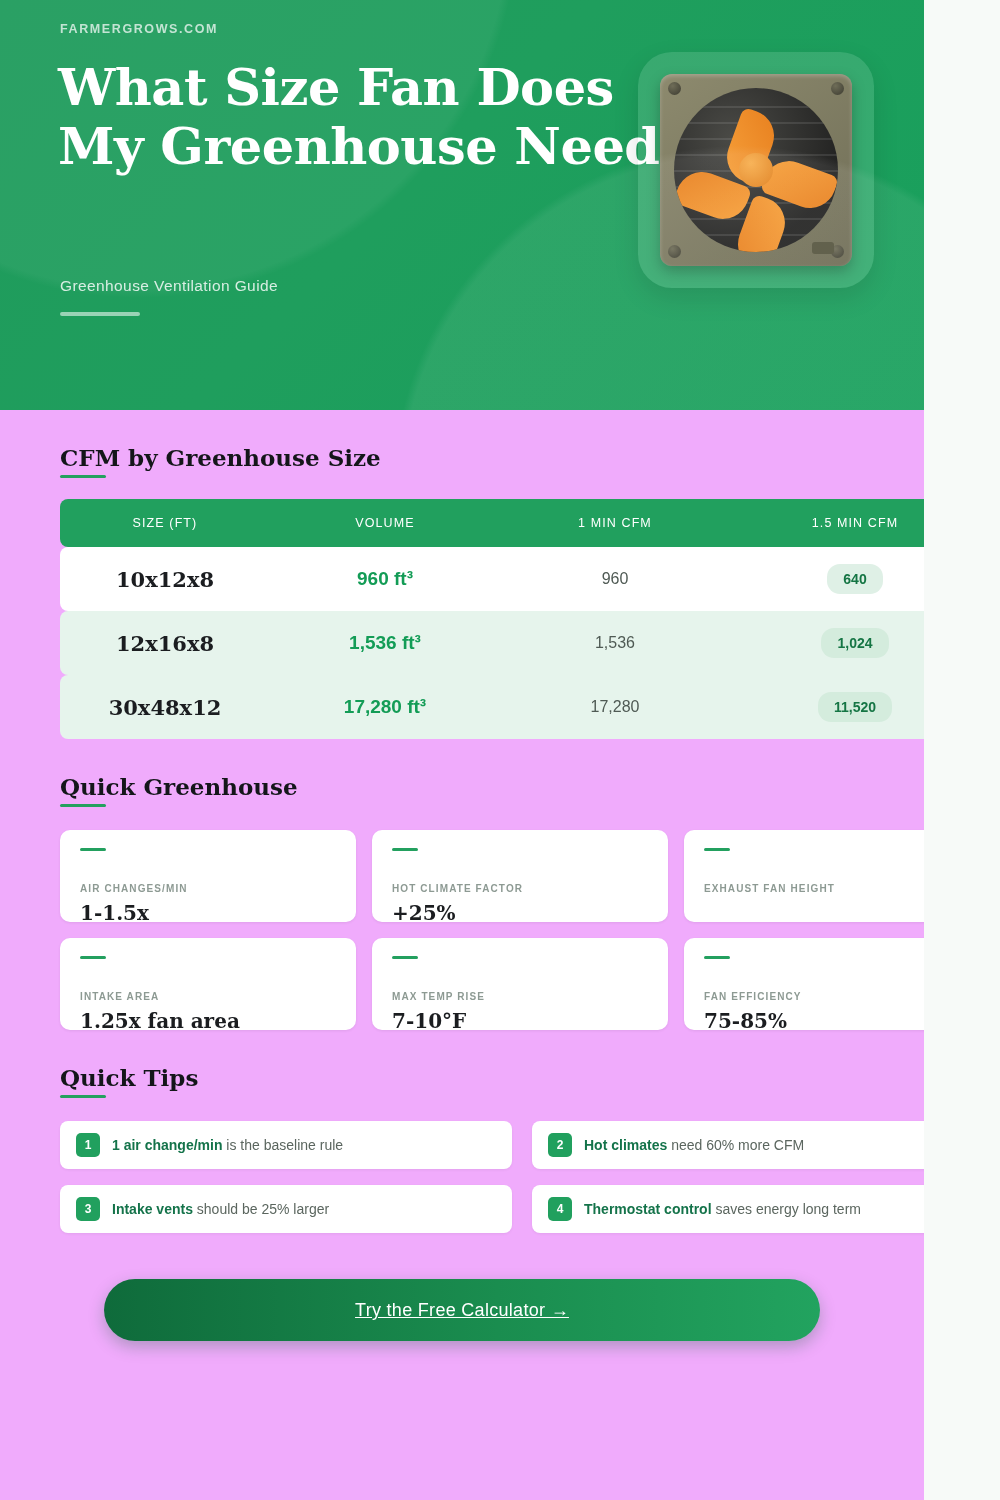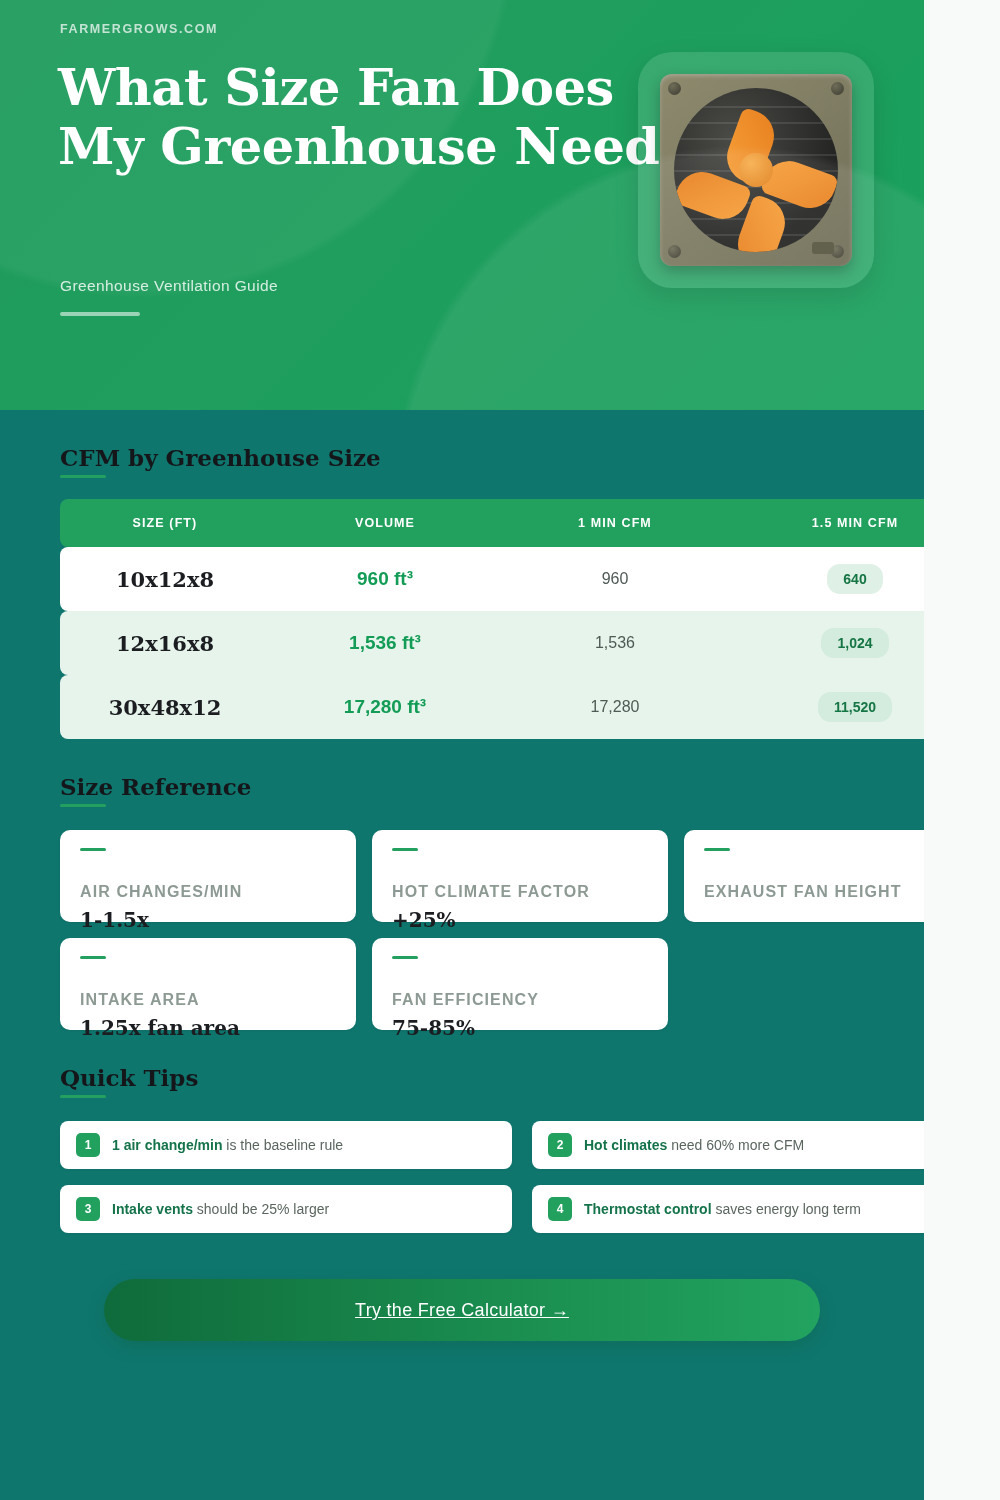--- a/index.html
+++ b/index.html
@@ -1,21 +1,21 @@
 <!DOCTYPE html>
 <html><head>
 <meta charset="utf-8">
 <style>
   * { box-sizing: border-box; margin: 0; padding: 0; }
   html, body {
     width: 1000px; height: 1500px;
     font-family: "Liberation Sans", sans-serif;
     background: #f7faf8;
   }
-  .page { position: relative; width: 924px; height: 1500px; overflow: hidden; background: #0f766e; }
+  .page { position: relative; width: 924px; height: 1500px; overflow: hidden; background: #f0abfc; }
 
   
   .header {
     position: relative;
     height: 410px;
     background: linear-gradient(135deg, #1f9b5c 0%, #1f9e5d 45%, #18a05c 100%);
     overflow: hidden;
   }
   .header::after {
     content: "";
@@ -116,21 +116,21 @@
   .sec-block { padding-top: 34px; }
 
   
   table.cfm {
     width: 920px; margin: 28px 0 0 20px;
     border-collapse: separate; border-spacing: 0 0;
   }
   table.cfm thead th {
     background: #21a05e;
     color: #fff;
-    font-size: 12.5px; font-weight: bold; letter-spacing: 1.1px;
+    font-size: 12.5px; font-weight: normal; letter-spacing: 1.1px;
     padding: 17px 0;
     text-align: center;
   }
   table.cfm thead th:first-child { border-radius: 8px 0 0 8px; }
   table.cfm thead th:last-child  { border-radius: 0 8px 8px 0; }
   table.cfm tbody tr { height: 64px; }
   table.cfm tbody tr.odd  td { background: #ffffff; }
   table.cfm tbody tr.even td { background: #e6f4ec; }
   table.cfm tbody td { text-align: center; }
   table.cfm tbody td:first-child { border-radius: 8px 0 0 8px; }
@@ -157,21 +157,21 @@
     gap: 16px; margin: 30px 0 0 20px;
   }
   .qr-card {
     background: #fff; border-radius: 10px;
     padding: 18px 20px 20px 20px;
     box-shadow: 0 1px 3px rgba(0,0,0,0.07);
     height: 92px;
   }
   .qr-dash { width: 26px; height: 3px; background: #23a05f; border-radius: 2px; margin-bottom: 11px; }
   .qr-label {
-    font-size: 16px; font-weight: bold; letter-spacing: 1.1px;
+    font-size: 10px; font-weight: bold; letter-spacing: 1.1px;
     color: #8d9a93; text-transform: uppercase; margin-bottom: 7px; margin-top: 32px;
   }
   .qr-value {
     font-family: "DejaVu Serif","Liberation Serif",serif;
     font-weight: bold; font-size: 20px; color: #1b1d20;
   }
 
   
   .tips-grid {
     display: grid; grid-template-columns: repeat(2, 452px);
@@ -276,40 +276,45 @@
             <td class="c-size">30x48x12</td>
             <td class="c-vol">17,280 ft³</td>
             <td class="c-cfm">17,280</td>
             <td><span class="pill">11,520</span></td>
           </tr>
         </tbody>
       </table>
     </div>
 
     <div class="sec-block">
-      <div class="section-title">Size Reference</div>
+      <div class="section-title">Quick Greenhouse</div>
       <div class="qr-grid">
         <div class="qr-card">
           <div class="qr-dash"></div>
           <div class="qr-label">AIR CHANGES/MIN</div>
           <div class="qr-value">1-1.5x</div>
         </div>
         <div class="qr-card">
           <div class="qr-dash"></div>
           <div class="qr-label">HOT CLIMATE FACTOR</div>
           <div class="qr-value">+25%</div>
         </div>
         <div class="qr-card">
           <div class="qr-dash"></div>
           <div class="qr-label">EXHAUST FAN HEIGHT</div>
         </div>
         <div class="qr-card">
           <div class="qr-dash"></div>
           <div class="qr-label">INTAKE AREA</div>
           <div class="qr-value">1.25x fan area</div>
+        </div>
+        <div class="qr-card">
+          <div class="qr-dash"></div>
+          <div class="qr-label">MAX TEMP RISE</div>
+          <div class="qr-value">7-10°F</div>
         </div>
         <div class="qr-card">
           <div class="qr-dash"></div>
           <div class="qr-label">FAN EFFICIENCY</div>
           <div class="qr-value">75-85%</div>
         </div>
       </div>
     </div>
 
     <div class="sec-block">

